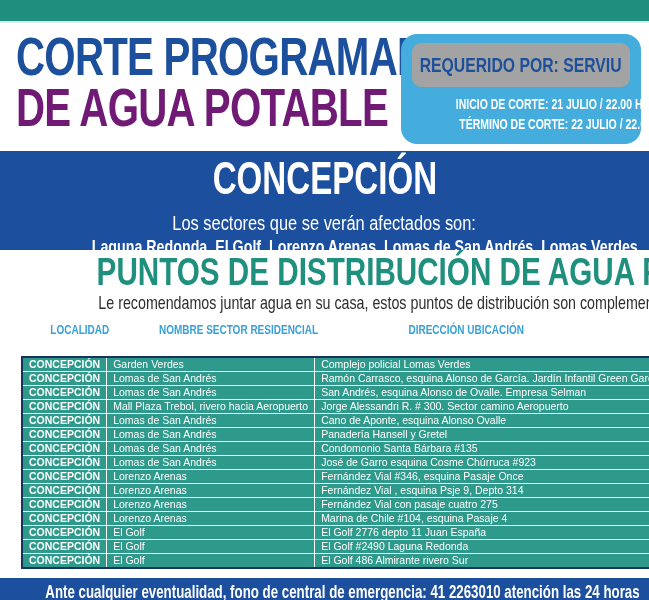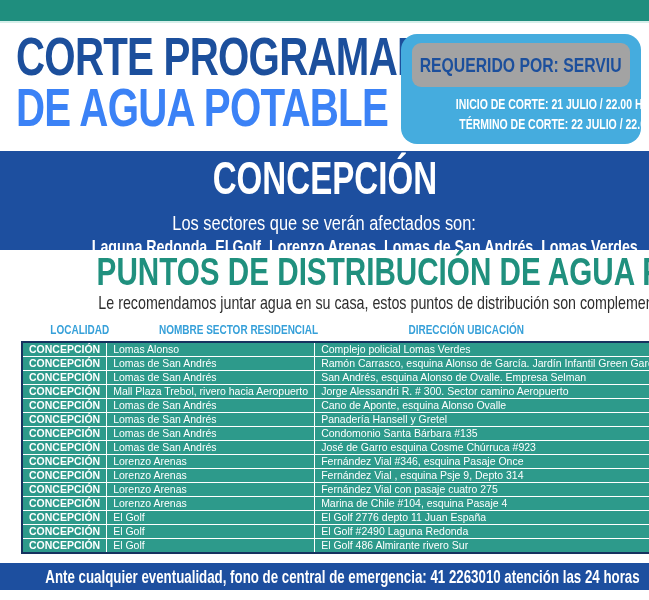--- a/index.html
+++ b/index.html
@@ -12,21 +12,21 @@
 
   
   .topbar{ height:23px; background:#1F8E7E; border-bottom:2px solid #d6efea; }
 
   
   .header{ height:128px; position:relative; }
   .titles{ position:absolute; left:16px; top:8px; }
   .title-line{ font-size:53px; font-weight:bold; line-height:51px; white-space:nowrap; }
   .title-line .cond{ transform:scaleX(.76); transform-origin:left center; letter-spacing:-1px; }
   .title-dark{ color:#1C4F9C; }
-  .title-light{ color:#3b82f6; }
+  .title-light{ color:#701a75; }
 
   .infobox{
     position:absolute; top:11px; right:8px; width:240px; height:110px;
     background:#45ACDE; border-radius:16px; padding:9px 11px;
   }
   .reqbox{
     background:#a3a3a3; border-radius:9px; height:44px;
     display:flex; align-items:center; justify-content:center;
   }
   .reqbox .cond{
@@ -52,21 +52,21 @@
   .puntos-title{
     margin-top:5px; text-align:center; color:#20907E;
     font-size:38px; font-weight:bold; line-height:35px;
   }
   .puntos-title .cond{ transform:scaleX(.78); transform-origin:center; }
   .puntos-sub{ text-align:center; color:#2e2e2e; font-size:19px; line-height:25px; }
   .puntos-sub .cond{ transform:scaleX(.75); transform-origin:center; }
 
   
   .table-area{ margin:8px 21px 0; }
-  .thead{ display:flex; margin-bottom:3px; }
+  .thead{ display:flex; margin-bottom:18px; }
   .th{ color:#36A0D9; font-weight:bold; font-size:12.5px; line-height:15px; text-align:center; }
   .th .cond{ transform:scaleX(.8); transform-origin:center; }
   .th1{ width:118px; } .th2{ width:165px; } .th3{ flex:1; }
 
   table.tbl{ width:100%; border-collapse:separate; border-spacing:0; border:2px solid #16325f; }
   table.tbl td{
     background:#2D9A8B; color:#fff; font-size:10.5px; line-height:13px;
     height:13px; padding:0 6px; white-space:nowrap; overflow:hidden;
   }
   table.tbl tr + tr td{ border-top:1px solid #fff; }
@@ -139,21 +139,21 @@
     <div class="thead">
       <div class="th th1"><span class="cond">LOCALIDAD</span></div>
       <div class="th th2"><span class="cond">NOMBRE SECTOR RESIDENCIAL</span></div>
       <div class="th th3"><span class="cond">DIRECCIÓN UBICACIÓN</span></div>
     </div>
 
     <table class="tbl">
       <tbody>
           <tr>
         <td class="c-loc">CONCEPCIÓN</td>
-        <td class="c-sec">Lomas Alonso</td>
+        <td class="c-sec">Garden Verdes</td>
         <td class="c-dir">Complejo policial Lomas Verdes</td>
       </tr>
       <tr>
         <td class="c-loc">CONCEPCIÓN</td>
         <td class="c-sec">Lomas de San Andrés</td>
         <td class="c-dir">Ramón Carrasco, esquina Alonso de García. Jardín Infantil Green Garden #417</td>
       </tr>
       <tr>
         <td class="c-loc">CONCEPCIÓN</td>
         <td class="c-sec">Lomas de San Andrés</td>

